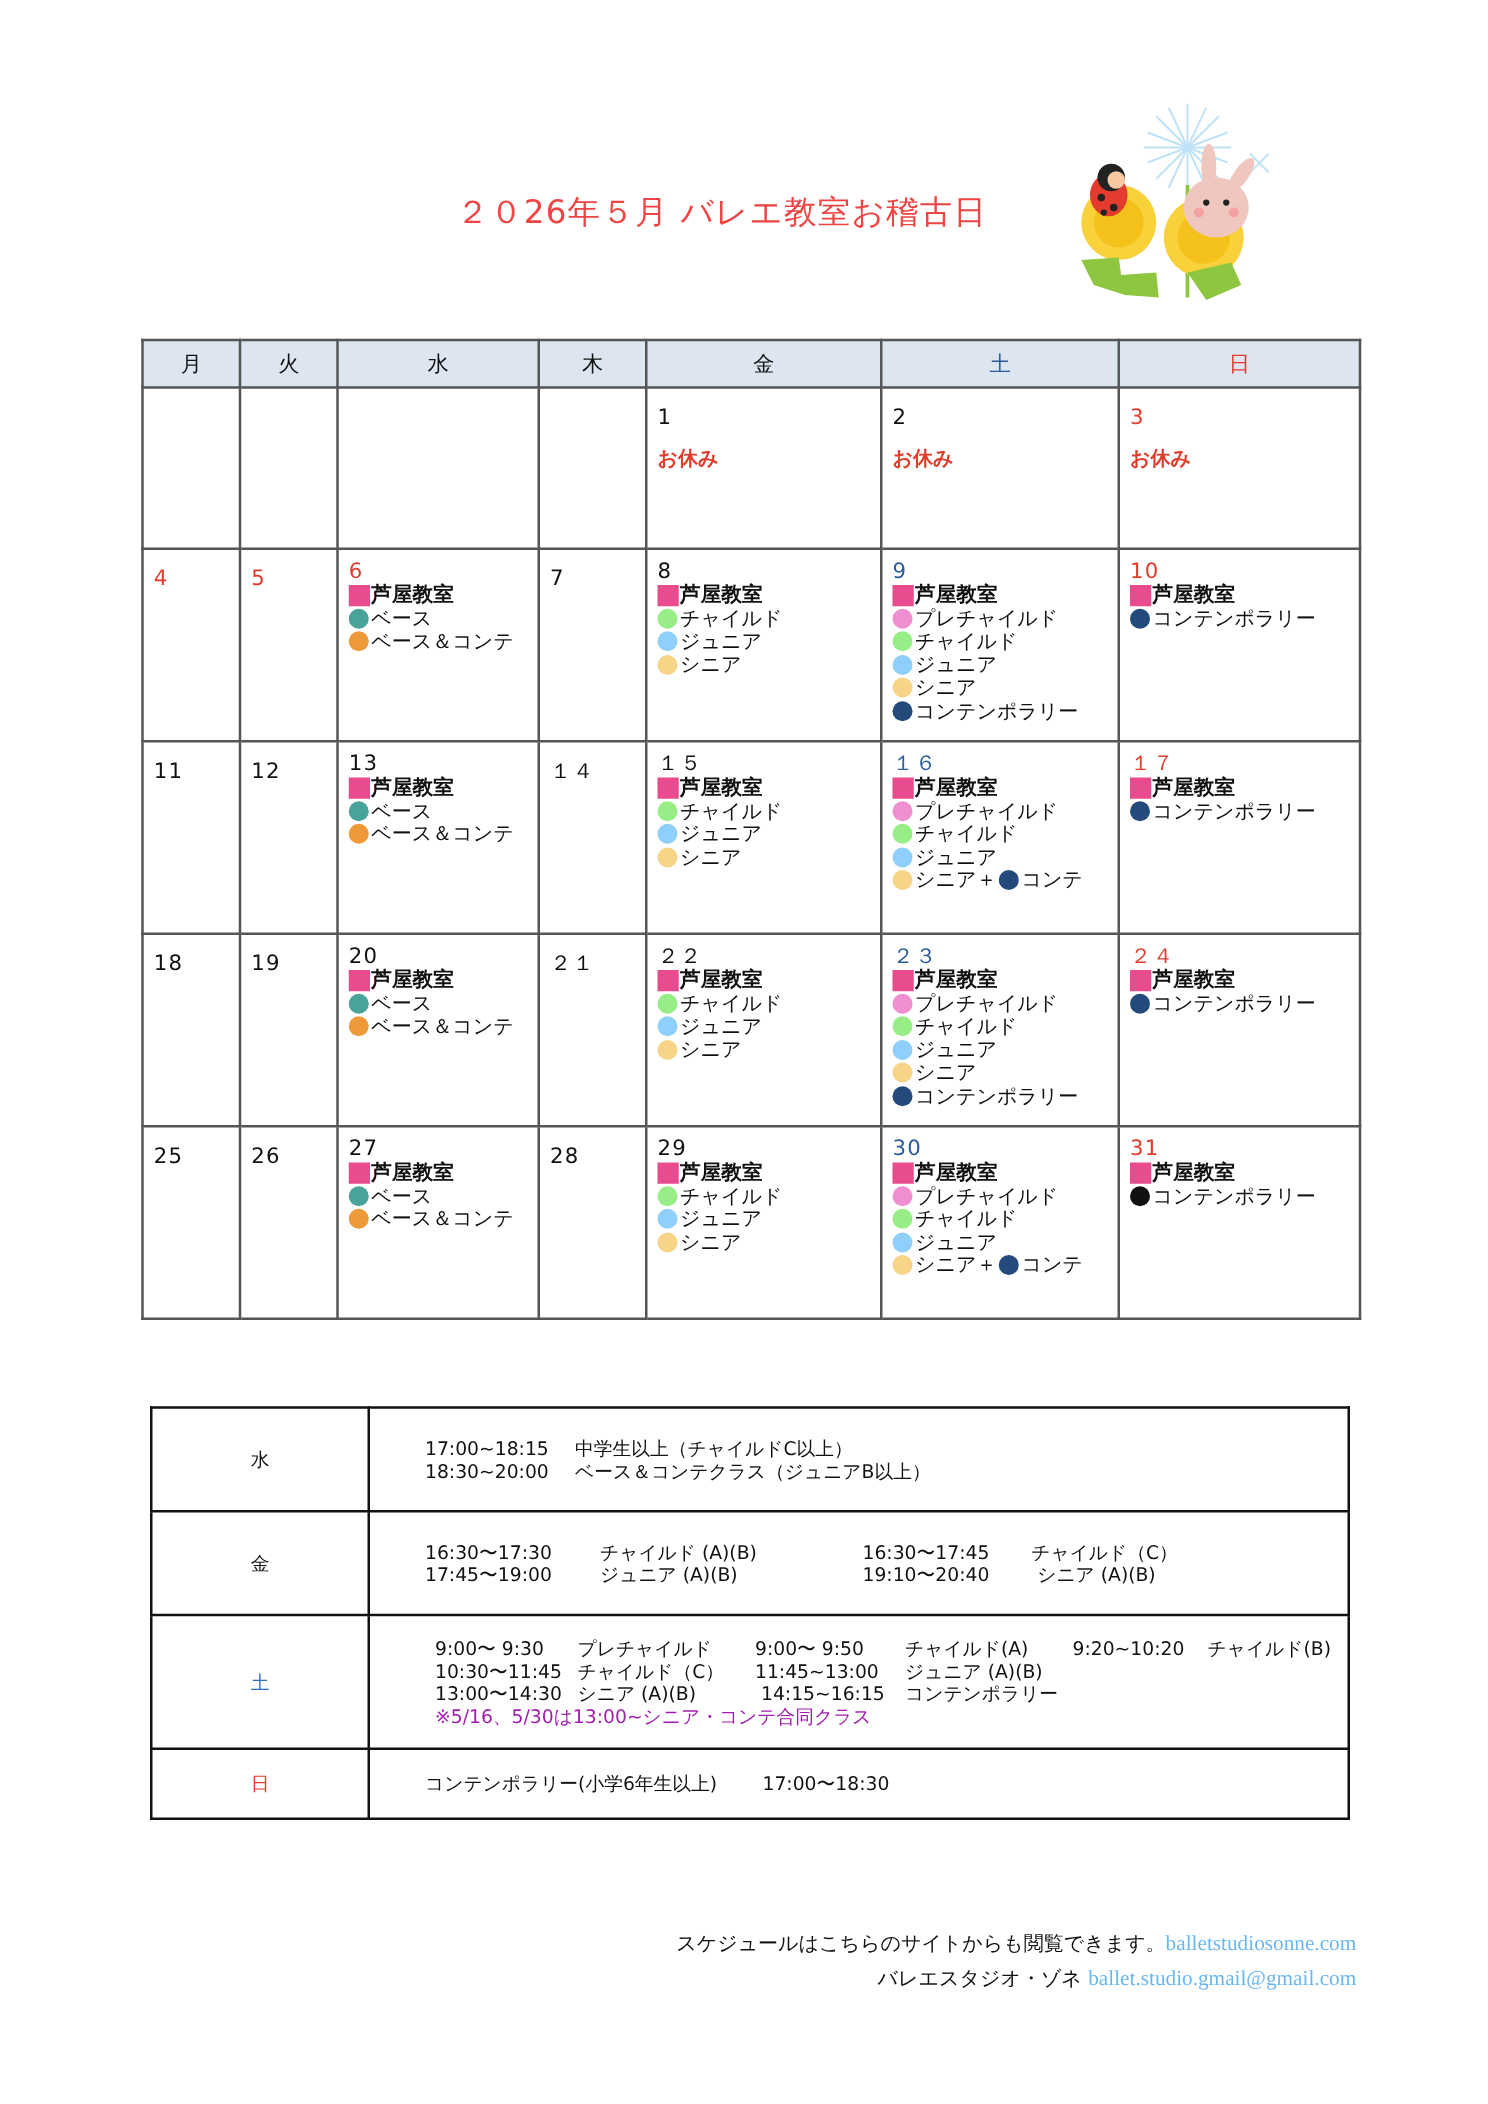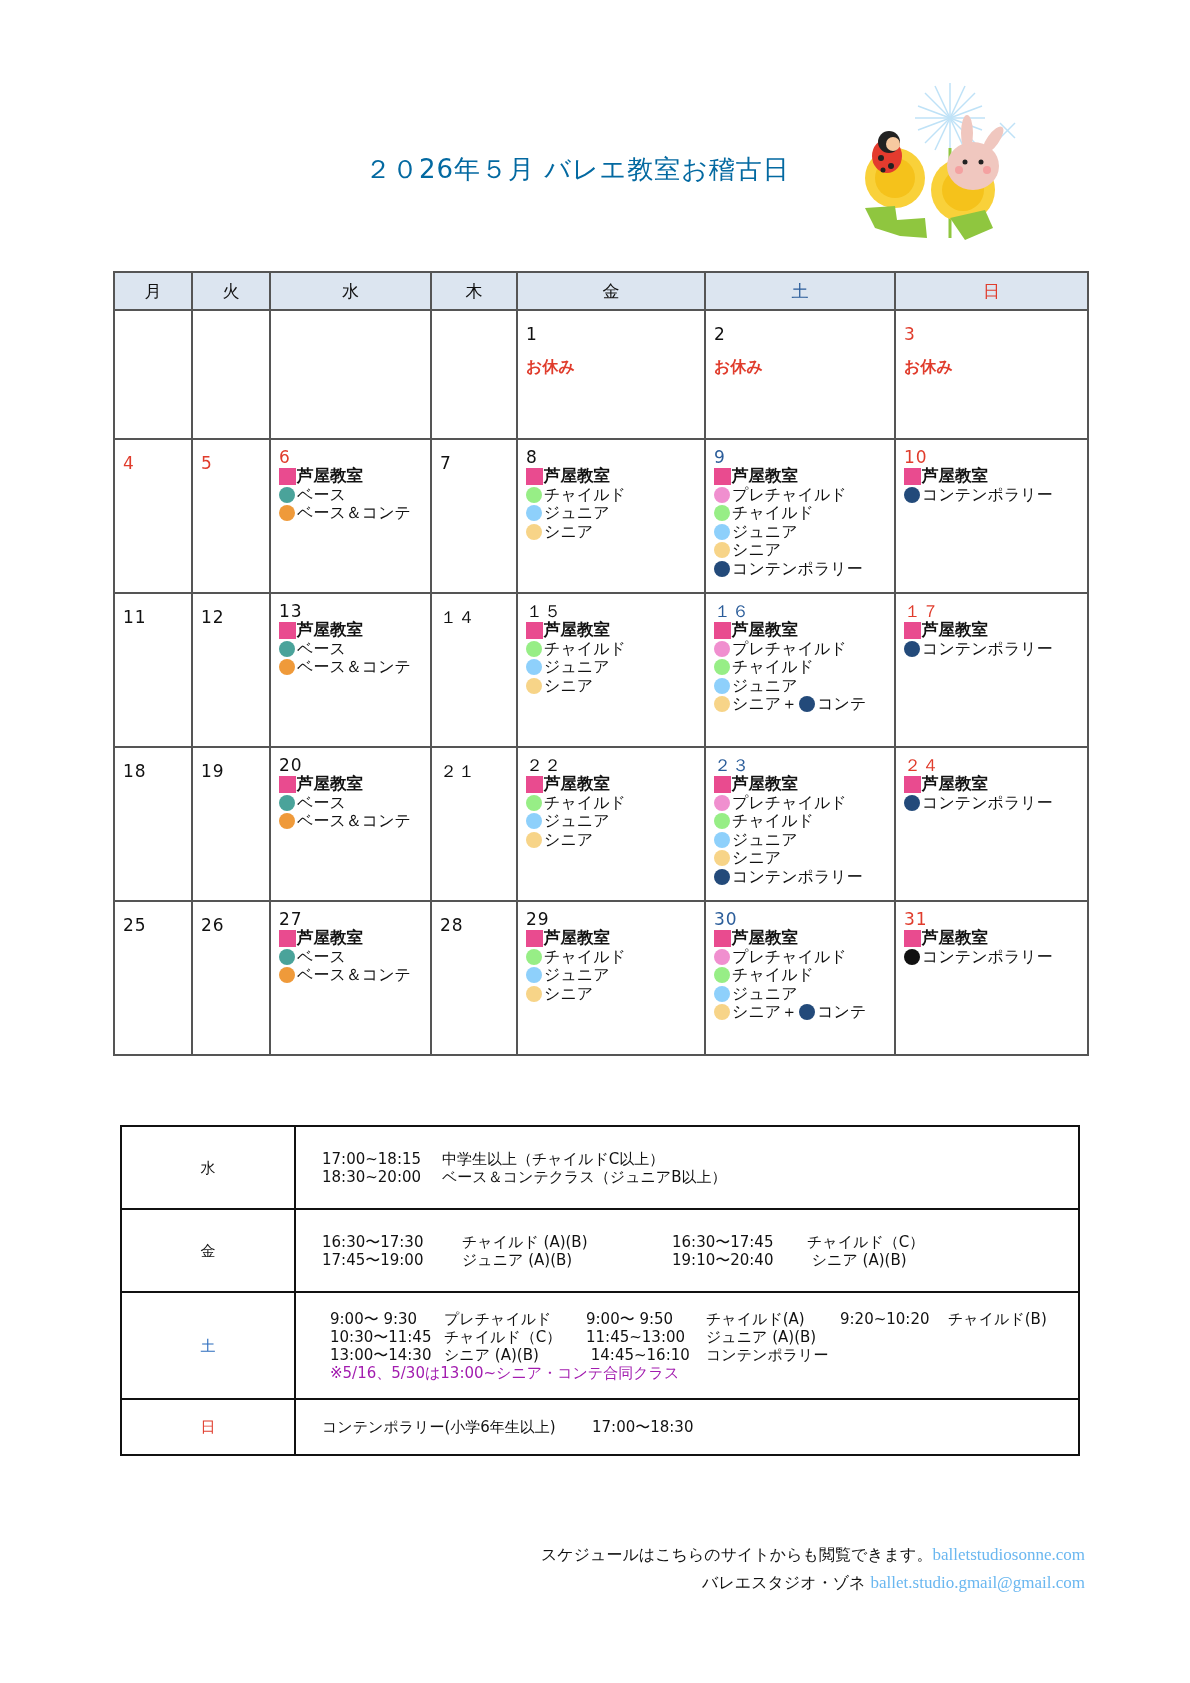--- a/index.html
+++ b/index.html
@@ -1,19 +1,19 @@
 <!DOCTYPE html>
 <html><head>
 <meta charset="utf-8">
 <style>
   * { box-sizing: border-box; margin: 0; padding: 0; }
   html, body { width: 1190px; height: 1683px; background: #ffffff; }
   body { position: relative; font-family: "DejaVu Sans", "Liberation Sans", sans-serif; color: #111; overflow: hidden; }
 
-  .title { position: absolute; left: 365px; top: 152px; font-size: 26px; letter-spacing: 1px; color: #0369a1; }
+  .title { position: absolute; left: 365px; top: 152px; font-size: 26px; letter-spacing: 1px; color: #ef4444; }
 
   .illus { position: absolute; left: 855px; top: 78px; width: 170px; height: 170px; }
 
   
   .cal { position: absolute; left: 113px; top: 271px; width: 974px; border-collapse: collapse; table-layout: fixed; }
   .cal th, .cal td { border: 2px solid #555; }
   .cal th { background: #dce5f0; height: 38px; font-weight: normal; font-size: 17px; text-align: center; color: #111; }
   .cal th.sat { color: #2b5d9a; }
   .cal th.sun { color: #e03c2c; }
   .cal td { vertical-align: top; padding: 8px 8px 4px 8px; font-size: 16px; line-height: 18.5px; }
@@ -29,21 +29,21 @@
   .item { display: flex; align-items: center; white-space: nowrap; }
   .dot { display: inline-block; width: 16px; height: 16px; border-radius: 50%; margin-right: 2px; flex-shrink: 0; }
   .dot.inline { margin-left: 2px; }
 
   
   .info { position: absolute; left: 120px; top: 1125px; width: 960px; border-collapse: collapse; table-layout: fixed; }
   .info td { border: 2px solid #111; font-size: 15px; line-height: 18px; }
   .info td.day { width: 174px; text-align: center; vertical-align: middle; }
   .info td.day.sat { color: #2f6fbf; }
   .info td.day.sun { color: #e03c2c; }
-  .info td.body { padding-left: 26px; vertical-align: middle; }
+  .info td.body { padding-left: 44px; vertical-align: middle; }
   .info tr.wed td { height: 83px; }
   .info tr.fri td { height: 83px; }
   .info tr.sat td { height: 107px; }
   .info tr.sun td { height: 56px; }
   .info tr.legend td { height: 58px; text-align: center; vertical-align: middle; font-size: 15px; line-height: 18px; }
   .line { display: flex; white-space: pre; }
   .c { display: inline-block; white-space: pre; }
   .fri .c1 { width: 140px; } .fri .c2 { width: 210px; } .fri .c3 { width: 135px; }
   .sat .c1 { width: 122px; padding-left: 8px; } .sat .c2 { width: 142px; } .sat .c3 { width: 120px; } .sat .c4 { width: 134px; } .sat .c5 { width: 108px; }
   .wed .c1 { width: 120px; }
@@ -479,21 +479,21 @@
     <td class="body">
       <div class="line"><span class="c c1">16:30〜17:30</span><span class="c c2">チャイルド (A)(B)</span><span class="c c3">16:30〜17:45</span><span class="c">チャイルド（C）</span></div>
       <div class="line"><span class="c c1">17:45〜19:00</span><span class="c c2">ジュニア (A)(B)</span><span class="c c3">19:10〜20:40</span><span class="c"> シニア (A)(B)</span></div>
     </td>
   </tr>
   <tr class="sat">
     <td class="day sat">土</td>
     <td class="body">
       <div class="line"><span class="c c1">9:00〜 9:30</span><span class="c c2">プレチャイルド</span><span class="c c3">9:00〜 9:50</span><span class="c c4">チャイルド(A)</span><span class="c c5">9:20~10:20</span><span class="c">チャイルド(B)</span></div>
       <div class="line"><span class="c c1">10:30〜11:45</span><span class="c c2">チャイルド（C）</span><span class="c c3">11:45~13:00</span><span class="c">ジュニア (A)(B)</span></div>
-      <div class="line"><span class="c c1">13:00〜14:30</span><span class="c c2">シニア (A)(B)</span><span class="c c3"> 14:45~16:10</span><span class="c">コンテンポラリー</span></div>
+      <div class="line"><span class="c c1">13:00〜14:30</span><span class="c c2">シニア (A)(B)</span><span class="c c3"> 14:15~16:15</span><span class="c">コンテンポラリー</span></div>
       <div class="note">※5/16、5/30は13:00~シニア・コンテ合同クラス</div>
     </td>
   </tr>
   <tr class="sun">
     <td class="day sun">日</td>
     <td class="body">
       <div class="line"><span class="c" style="width:270px">コンテンポラリー(小学6年生以上)</span><span class="c">17:00〜18:30</span></div>
     </td>
   </tr>
 </tbody>

